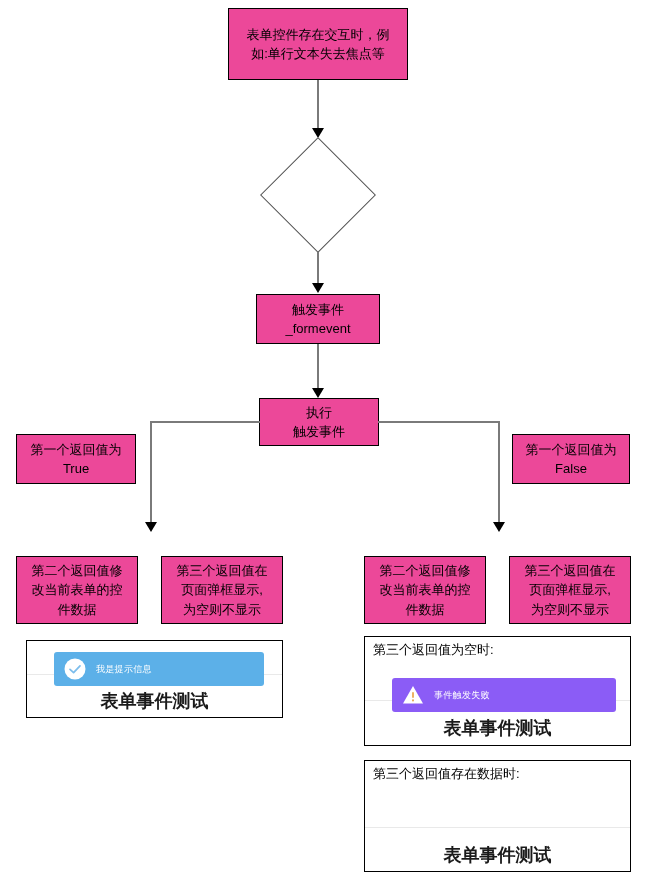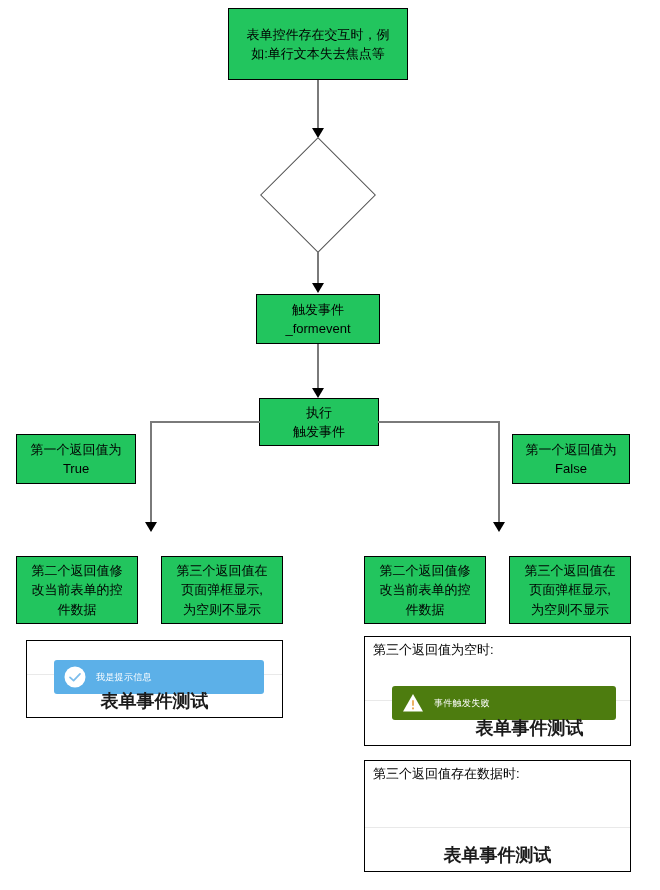--- a/index.html
+++ b/index.html
@@ -17,21 +17,21 @@
     height: 890px;
     overflow: hidden;
     background: #ffffff;
   }
 
   
   .node {
     position: absolute;
     box-sizing: border-box;
     border: 1px solid #000000;
-    background: #22c55e;
+    background: #ec4899;
     display: flex;
     align-items: center;
     justify-content: center;
     text-align: center;
     font-size: 13px;
     line-height: 1.5;
     color: #000000;
     padding: 2px 4px;
   }
   .node .txt { display: block; white-space: pre-line; }
@@ -95,24 +95,23 @@
   }
   .toast {
     position: absolute;
     left: 27px;
     box-sizing: border-box;
     height: 34px;
     display: flex;
     align-items: center;
     padding-left: 10px;
     border-radius: 3px;
-    margin-top: 8px;
   }
   .toast.info { background: #5cb0e8; }
-  .toast.warn { background: #4d7c0f; }
+  .toast.warn { background: #8b5cf6; }
   .toast-icon {
     width: 22px;
     height: 22px;
     flex: 0 0 22px;
     margin-right: 10px;
     display: flex;
     align-items: center;
     justify-content: center;
   }
   .toast-icon svg { display: block; }
@@ -218,21 +217,21 @@
         <svg width="22" height="22" viewBox="0 0 22 22">
           <circle cx="11" cy="11" r="10.5" fill="#ffffff"></circle>
           <path d="M6 11.3 L9.6 14.6 L16 7.8" fill="none" stroke="#7cbdec" stroke-width="1.7" stroke-linecap="round" stroke-linejoin="round"></path>
         </svg>
       </span>
       <span class="toast-msg">我是提示信息</span>
     </div>
     <div class="shot-title" style="top:48px;">表单事件测试</div>
   </div>
 
-  <div class="shot" style="left:364px; top:636px; width:267px; height:110px;padding-left:32px;">
+  <div class="shot" style="left:364px; top:636px; width:267px; height:110px;">
     <div class="shot-caption">第三个返回值为空时:</div>
     <div class="shot-rule" style="left:0; top:63px; width:100%;"></div>
     <div class="toast warn" style="top:41px; width:224px;">
       <span class="toast-icon">
         <svg width="22" height="22" viewBox="0 0 22 22">
           <path d="M11 2 L21 19.5 L1 19.5 Z" fill="#ffffff"></path>
           <rect x="10.1" y="8" width="1.8" height="6" rx="0.9" fill="#eaa954"></rect>
           <circle cx="11" cy="16.4" r="1.05" fill="#eaa954"></circle>
         </svg>
       </span>

